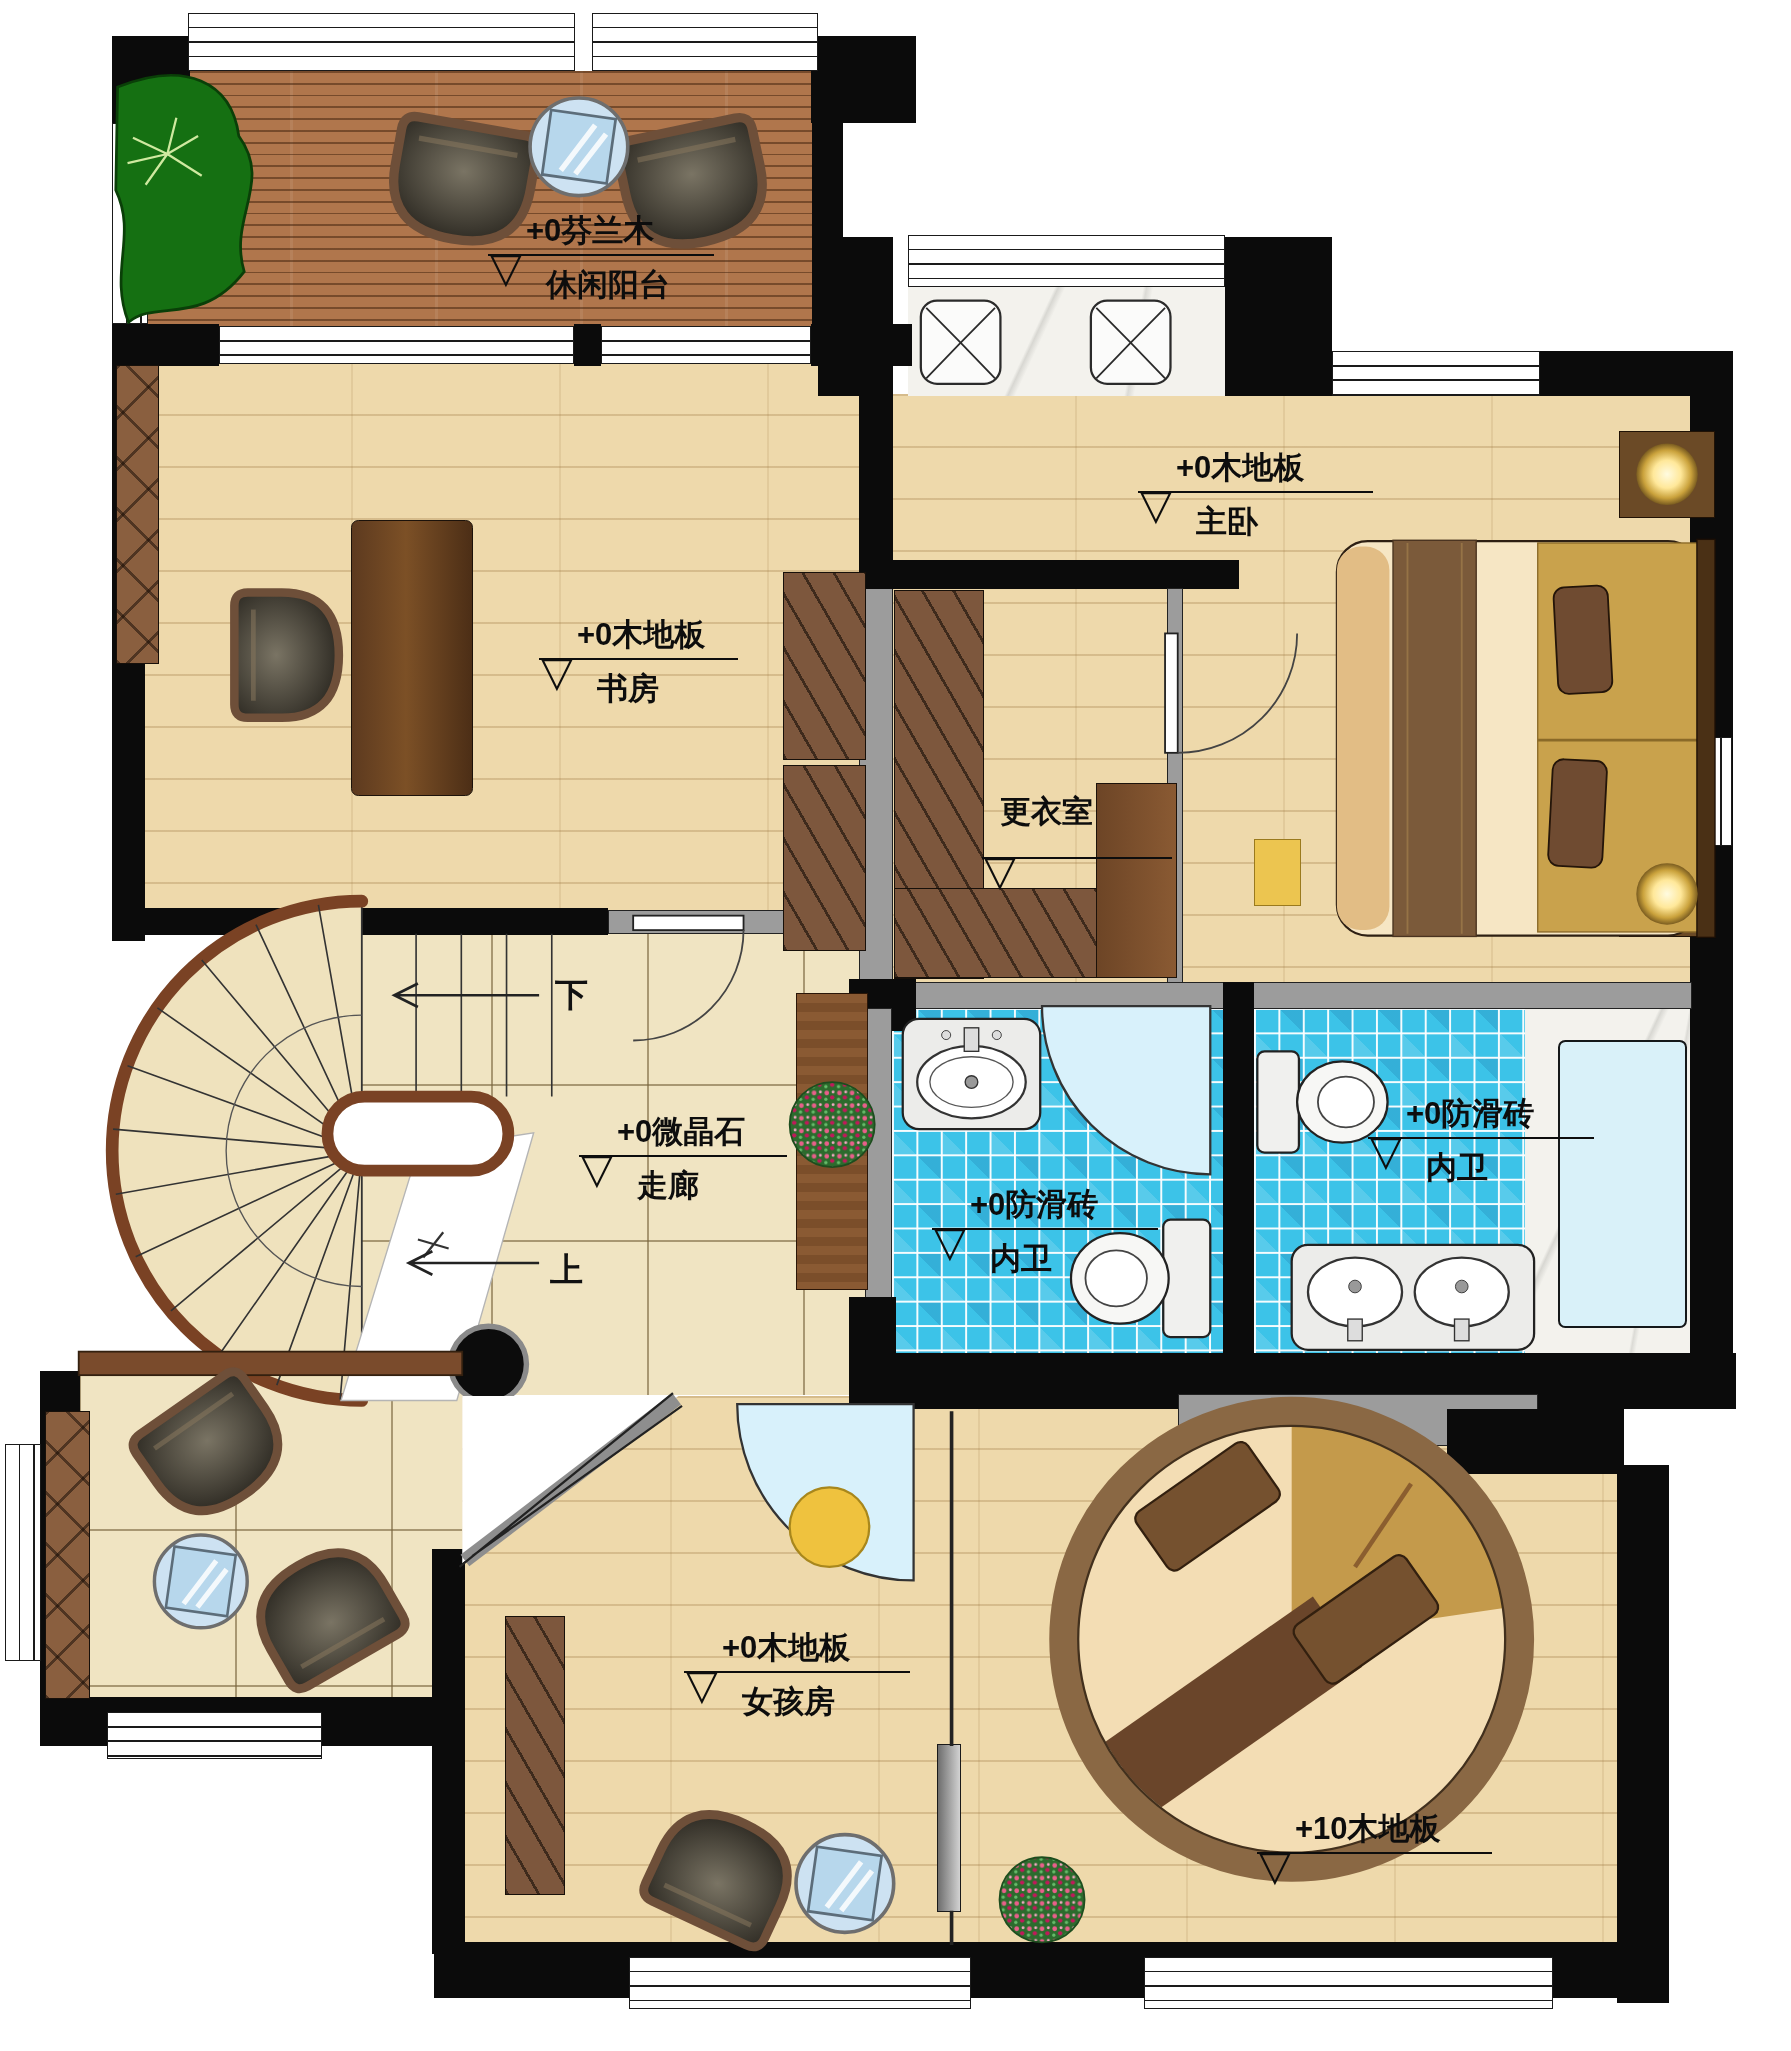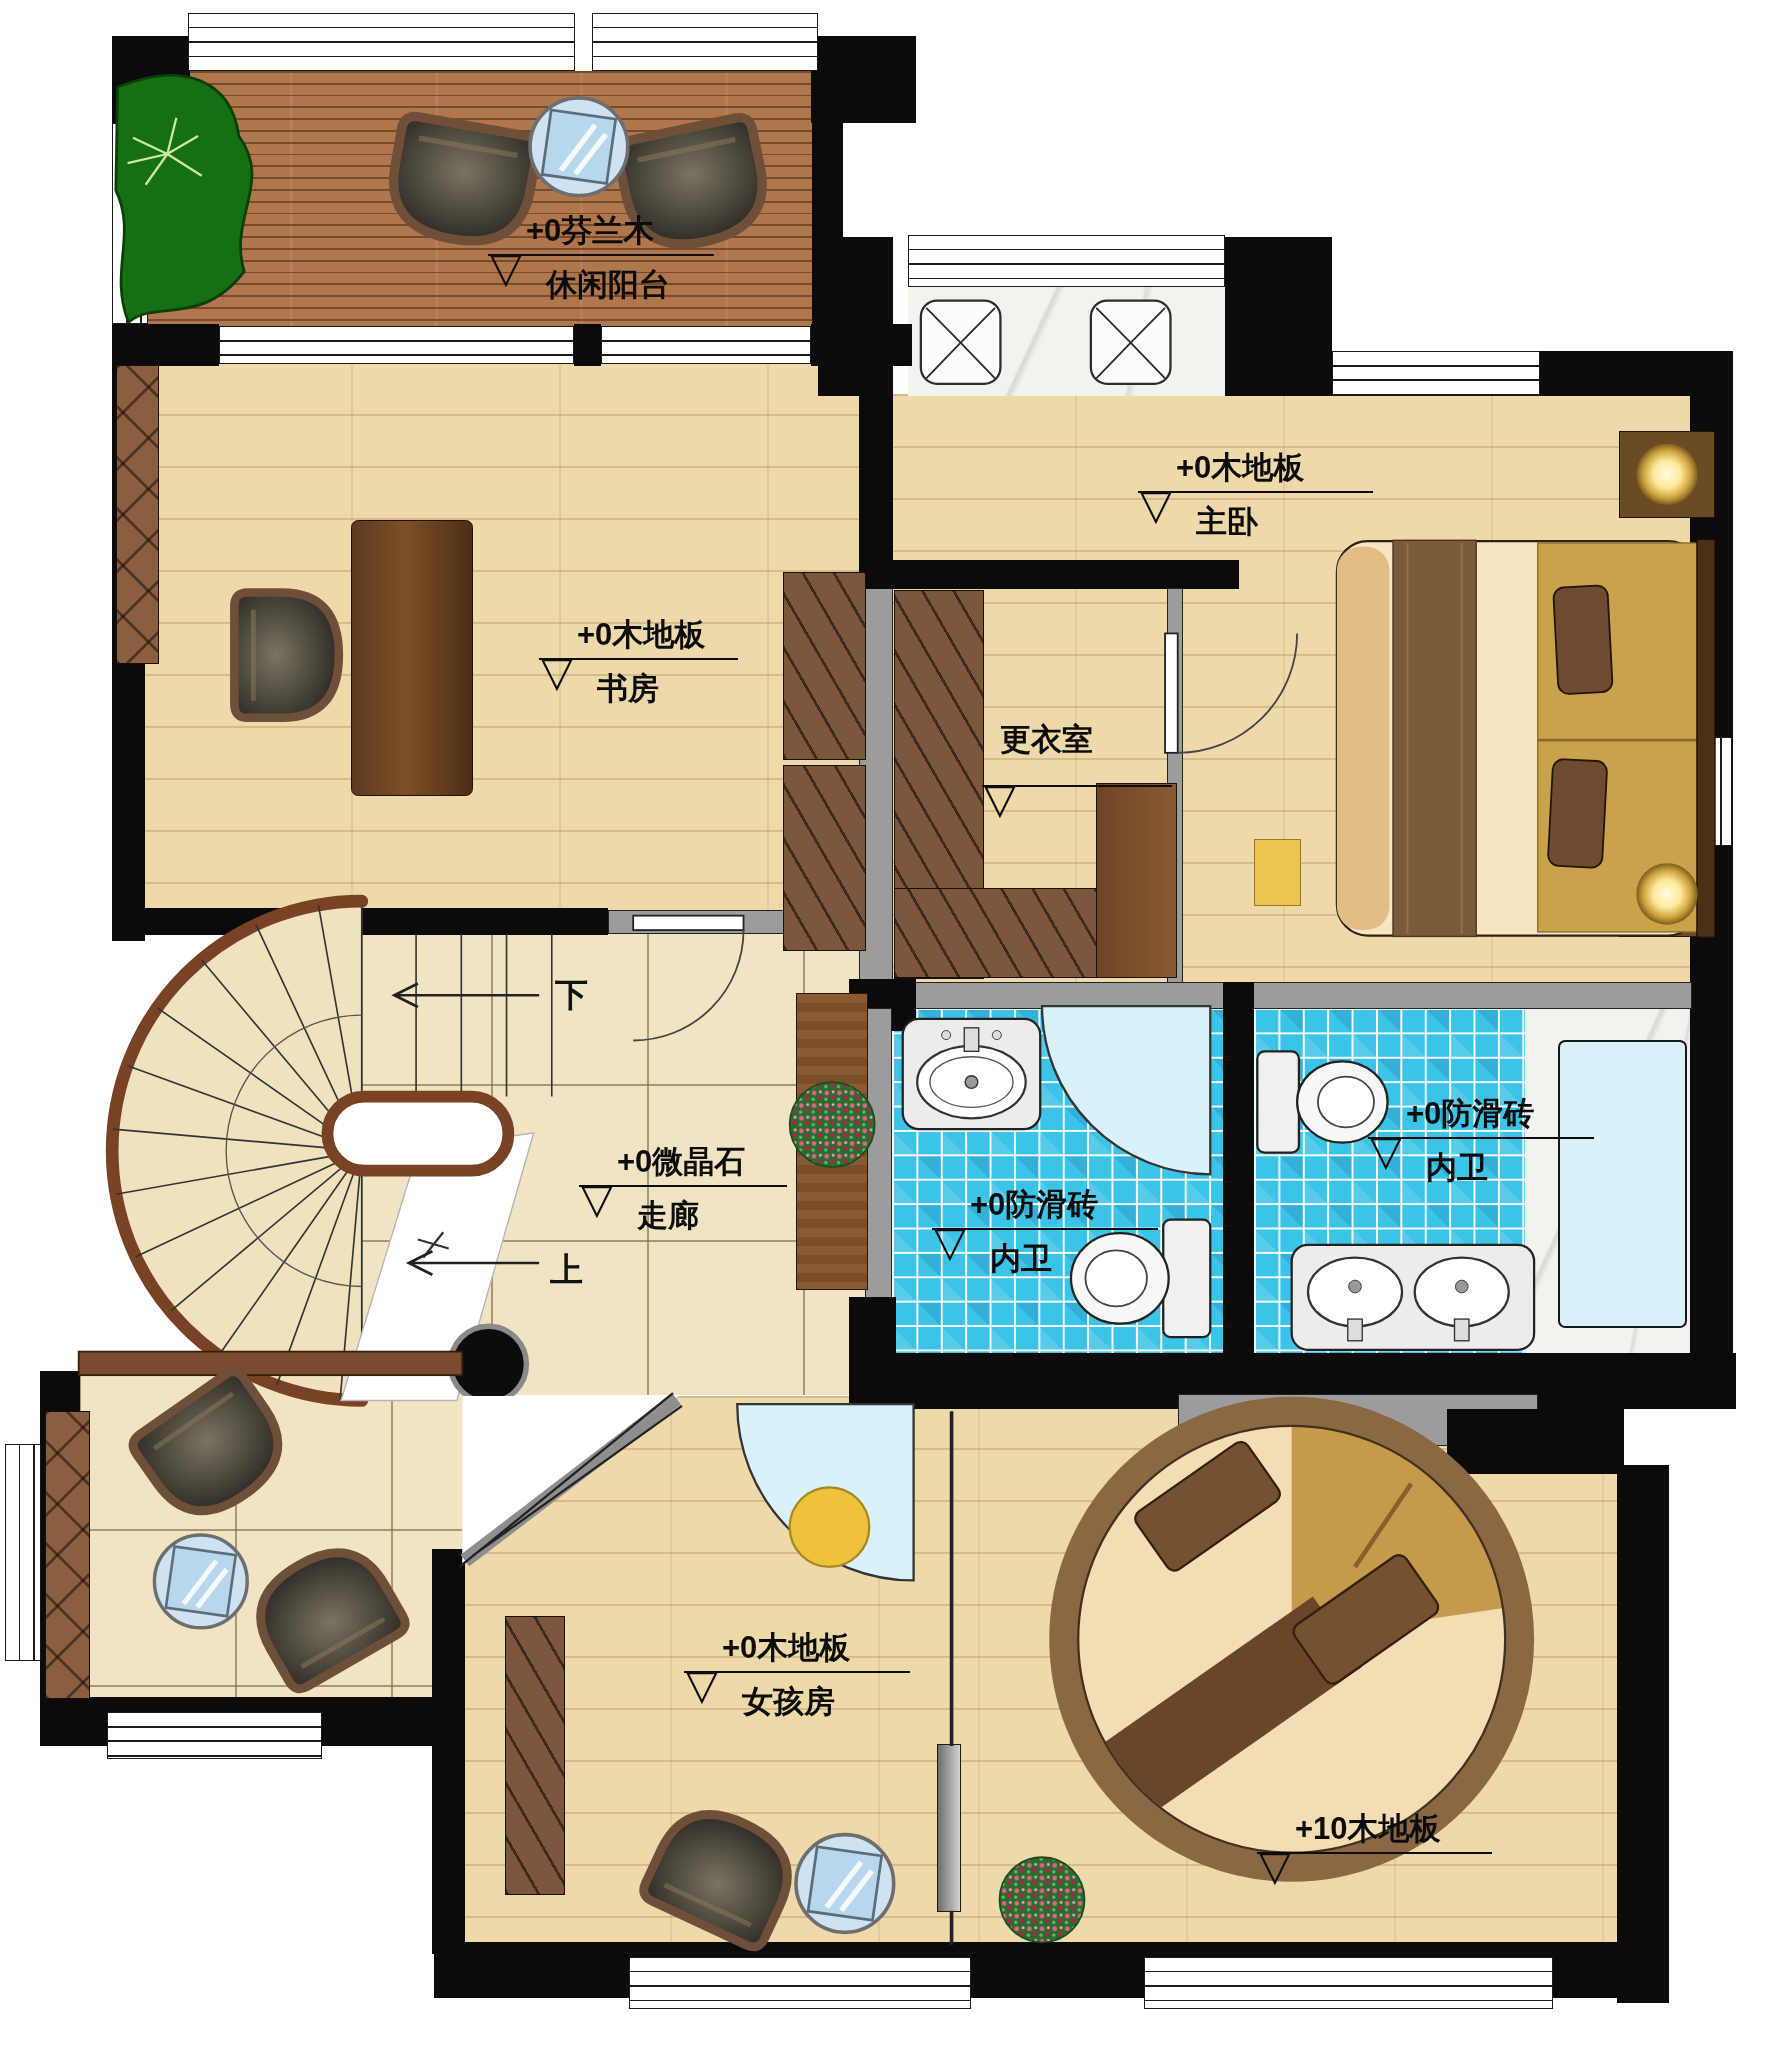--- a/index.html
+++ b/index.html
@@ -326,27 +326,27 @@
       </div>
     <div class="rl-bottom">书房</div>
   </div>
   <div class="rlabel" style="left:1138px;top:450px;width:235px">
     <div class="rl-top">+0木地板</div>
     <div class="rl-rule">
         <span class="rl-tri">▽</span>
       </div>
     <div class="rl-bottom">主卧</div>
   </div>
-  <div class="rlabel" style="left:982px;top:722px;width:190px">
+  <div class="rlabel" style="left:982px;top:794px;width:190px">
     <div class="rl-top" style="padding-left:18px">更衣室</div>
     <div class="rl-rule gap">
         <span class="rl-tri">▽</span>
       </div>
   </div>
-  <div class="rlabel" style="left:579px;top:1144px;width:208px">
+  <div class="rlabel" style="left:579px;top:1114px;width:208px">
     <div class="rl-top">+0微晶石</div>
     <div class="rl-rule">
         <span class="rl-tri">▽</span>
       </div>
     <div class="rl-bottom">走廊</div>
   </div>
   <div class="rlabel" style="left:932px;top:1187px;width:226px">
     <div class="rl-top">+0防滑砖</div>
     <div class="rl-rule">
         <span class="rl-tri">▽</span>

